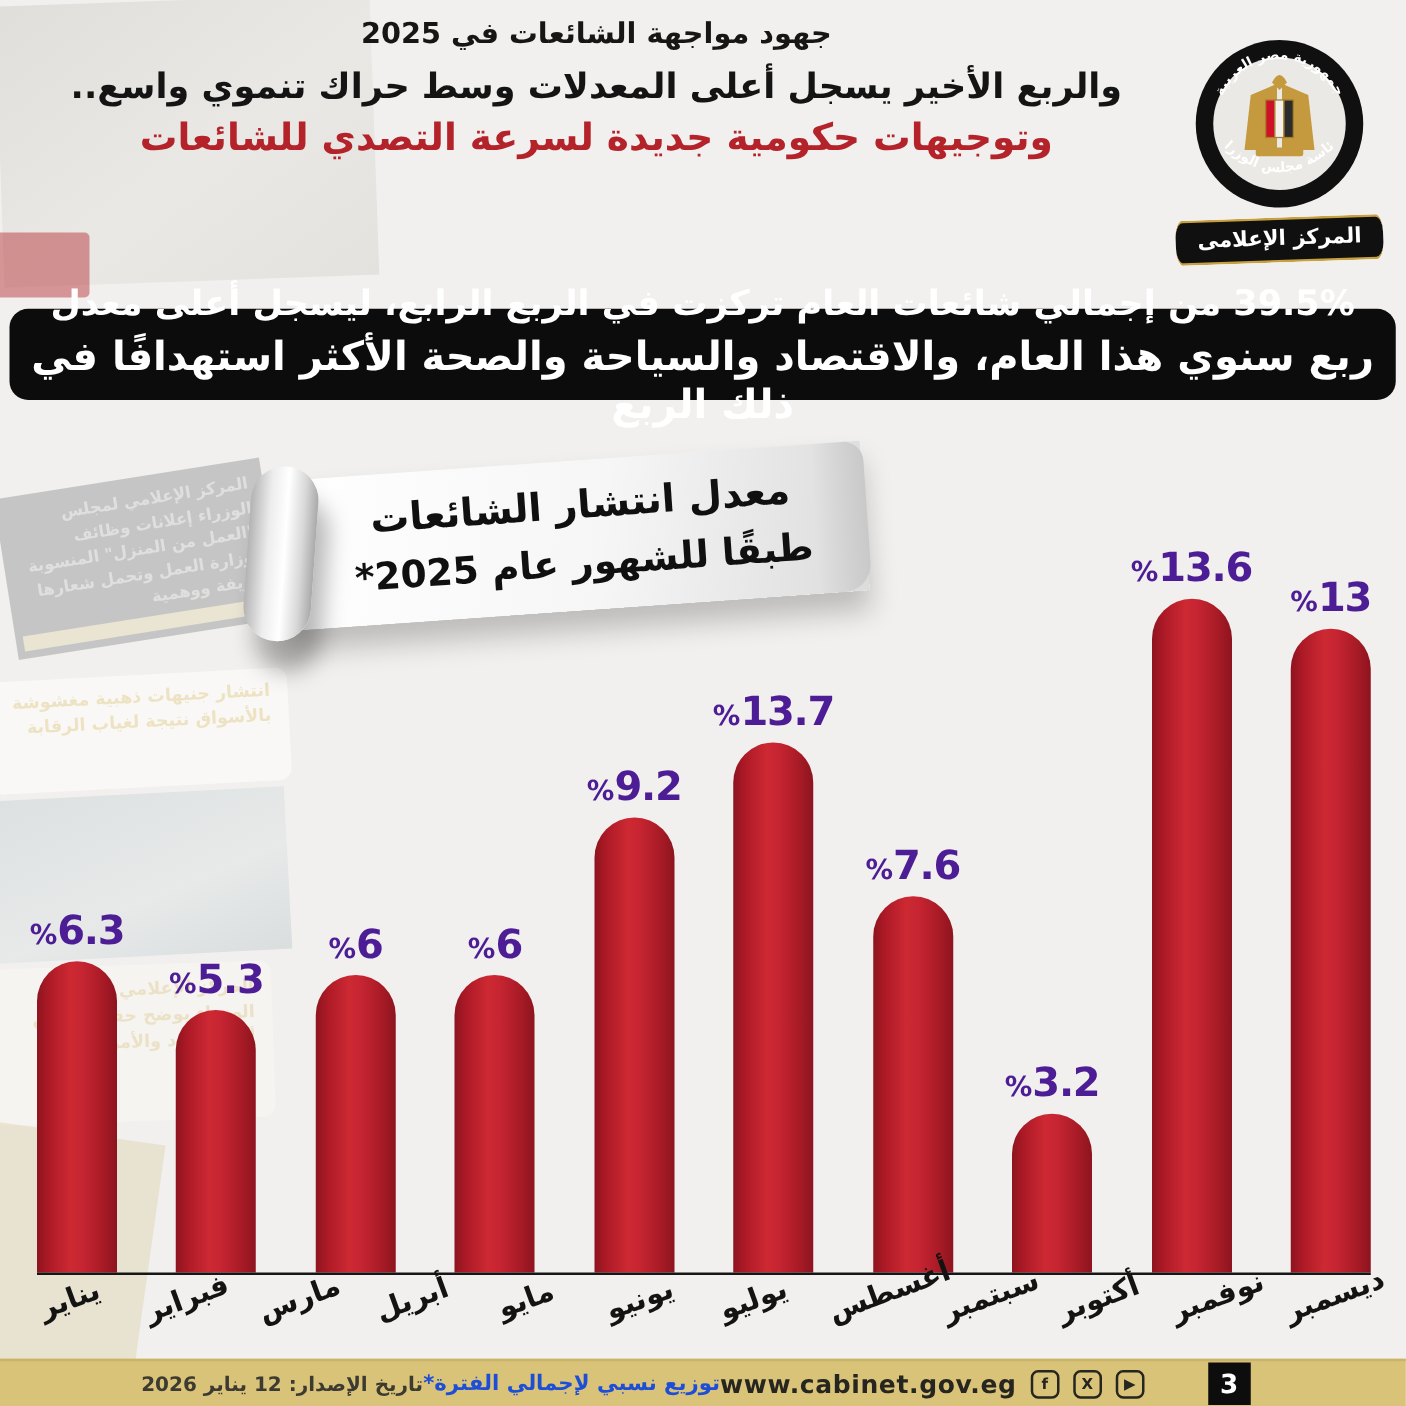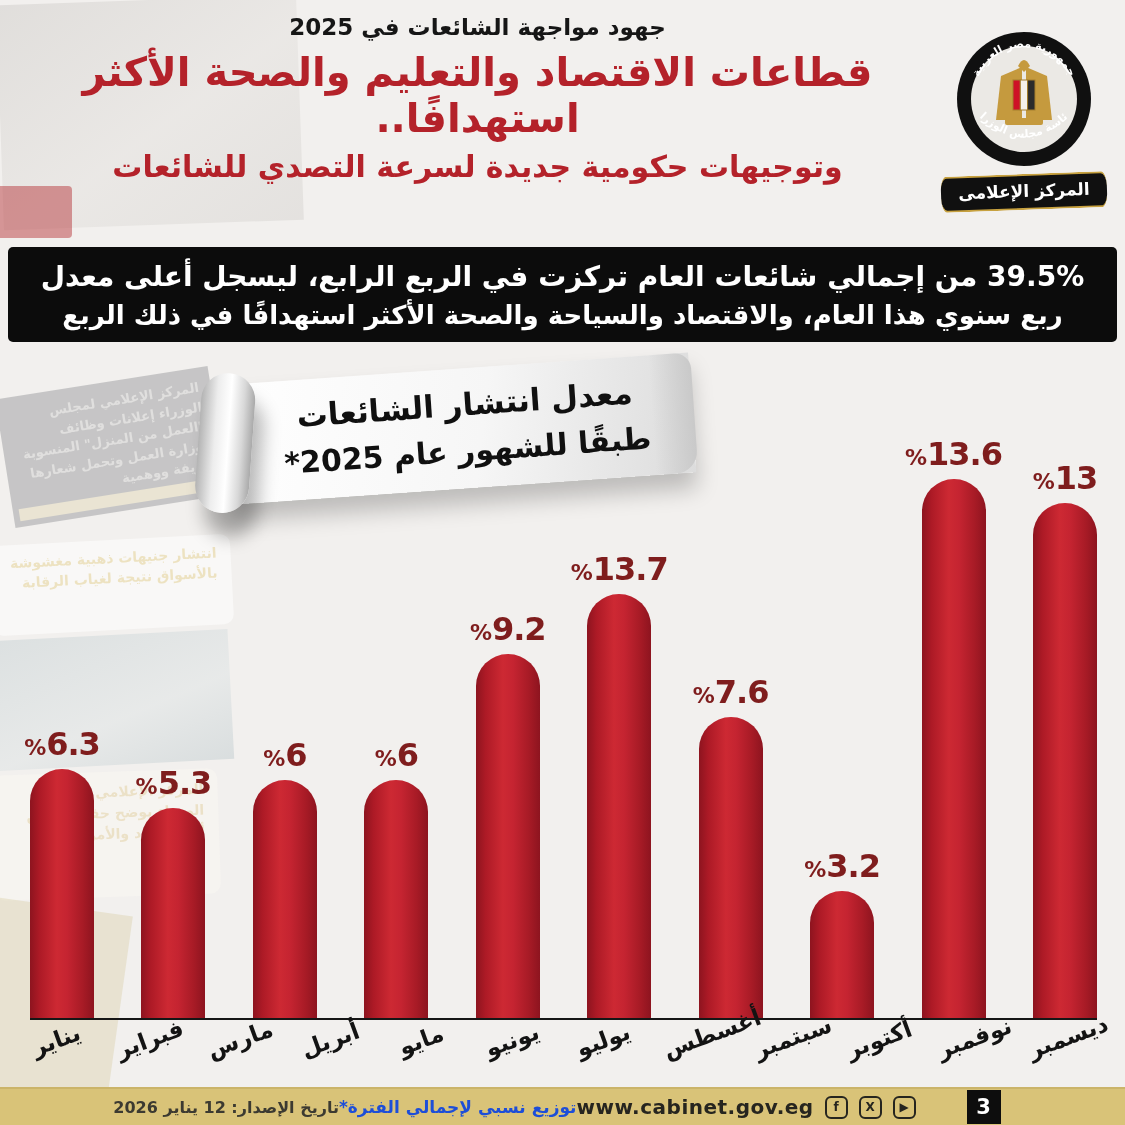--- a/index.html
+++ b/index.html
@@ -26,45 +26,45 @@
   .subtitle  { font-size:28px; font-weight:bold; color:#141414; margin-top:12px; }
   .subtitle2 { font-size:30px; font-weight:bold; color:#b4222a; margin-top:8px; }
 
   
   .logo { position:absolute; top:22px; right:10px; width:182px; z-index:6; text-align:center; }
   .logo-banner { margin:-10px 8px 0; background:#101010; color:#fff; font-size:17px; font-weight:bold;
                  padding:5px 4px 7px; transform:rotate(-2deg);
                  border-top:2px solid #c7a13f; border-bottom:2px solid #c7a13f; border-radius:6px/14px; }
 
   
-  .highlight { position:absolute; top:247px; left:8px; right:8px; height:95px; background:#0c0c0c; border-radius:5px;
+  .highlight { position:absolute; top:247px; left:8px; right:8px; height:73px; background:#0c0c0c; border-radius:15px;
                color:#ffffff; display:flex; flex-direction:column; justify-content:center; gap:7px; text-align:center; z-index:4; }
   .highlight .l1 { font-size:28px; font-weight:bold; }
-  .highlight .l2 { font-size:26px; font-weight:bold; }
+  .highlight .l2 { font-size:32px; font-weight:bold; }
 
   
   .ribbon { position:absolute; top:368px; left:188px; width:505px; height:130px; z-index:3; transform:rotate(-4deg); }
   .ribbon-body { position:absolute; left:36px; right:0; top:2px; bottom:8px;
                  background:linear-gradient(100deg,#ffffff 0%,#f6f6f6 55%,#dcdcdc 100%);
                  box-shadow:0 16px 22px rgba(0,0,0,.22); }
   .ribbon-endfold { position:absolute; right:-2px; top:0; bottom:0; width:42px;
                  background:linear-gradient(90deg,rgba(255,255,255,0),#c9c9c9); border-radius:0 16px 22px 0; }
   .ribbon-curl { position:absolute; left:10px; top:-10px; width:54px; height:140px; border-radius:27px;
                  background:linear-gradient(90deg,#b3b3b3 0%,#ededed 30%,#ffffff 55%,#d8d8d8 80%,#a9a9a9 100%);
                  box-shadow:10px 24px 18px rgba(0,0,0,.28); transform:rotate(8deg); }
   .ribbon-text { position:absolute; left:78px; right:26px; top:8px; bottom:16px; display:flex; flex-direction:column;
                  justify-content:center; gap:11px; text-align:center; color:#101010; font-weight:bold; }
   .rt1 { font-size:31px; } .rt2 { font-size:30px; }
 
   
   .axis { position:absolute; left:30px; right:28px; bottom:105px; height:2px; background:#161616; z-index:2; }
   .bars-row { position:absolute; left:30px; right:28px; bottom:107px; height:640px; display:flex;
               justify-content:space-between; align-items:flex-end; direction:ltr; z-index:2; }
   .col { display:flex; flex-direction:column; align-items:center; justify-content:flex-end; width:64px; }
-  .val { direction:ltr; white-space:nowrap; margin-bottom:6px; color:#7f1d1d; }
+  .val { direction:ltr; white-space:nowrap; margin-bottom:6px; color:#4c1d95; }
   .val .pct { font-size:22px; font-weight:bold; }
   .val .num { font-size:32px; font-weight:bold; letter-spacing:-1px; }
   .bar { width:64px; border-radius:32px 32px 0 0;
          background:linear-gradient(90deg,#8d141f 0%,#ad1a26 15%,#cd2933 42%,#c52431 58%,#a81b26 82%,#8d141f 100%); }
   .months-row { position:absolute; left:30px; right:28px; top:1026px; height:60px; display:flex;
                 justify-content:space-between; direction:ltr; z-index:2; }
   .month { width:64px; text-align:center; font-size:23px; font-weight:bold; color:#131313;
            white-space:nowrap; transform:rotate(-20deg); }
 
   
@@ -97,21 +97,21 @@
     </div>
     <div class="cg c-pills"></div>
     <div class="cg c-card2">
       <span class="c-frag">المركز الإعلامي لمجلس الوزراء يوضح حقيقة نقص أدوية البرد والأمراض</span>
     </div>
     <div class="cg c-tanstrip"></div>
   </div>
 
   <div class="header">
     <div class="kicker">جهود مواجهة الشائعات في 2025</div>
-    <div class="title">قطاعات الاقتصاد والتعليم والصحة الأكثر استهدافًا..</div>
+    <div class="subtitle">والربع الأخير يسجل أعلى المعدلات وسط حراك تنموي واسع..</div>
     <div class="subtitle2">وتوجيهات حكومية جديدة لسرعة التصدي للشائعات</div>
   </div>
 
   <div class="logo">
     <svg width="182" height="158" viewBox="0 0 182 158">
       <circle cx="91" cy="77" r="67" fill="#101010"></circle>
       <circle cx="91" cy="77" r="53" fill="#ebe9e5"></circle>
       <defs>
         <path id="arcTop" d="M 45,95 A 50,50 0 1 1 137,95"></path>
         <path id="arcBot" d="M 46,95 Q 91,136 136,95"></path>

